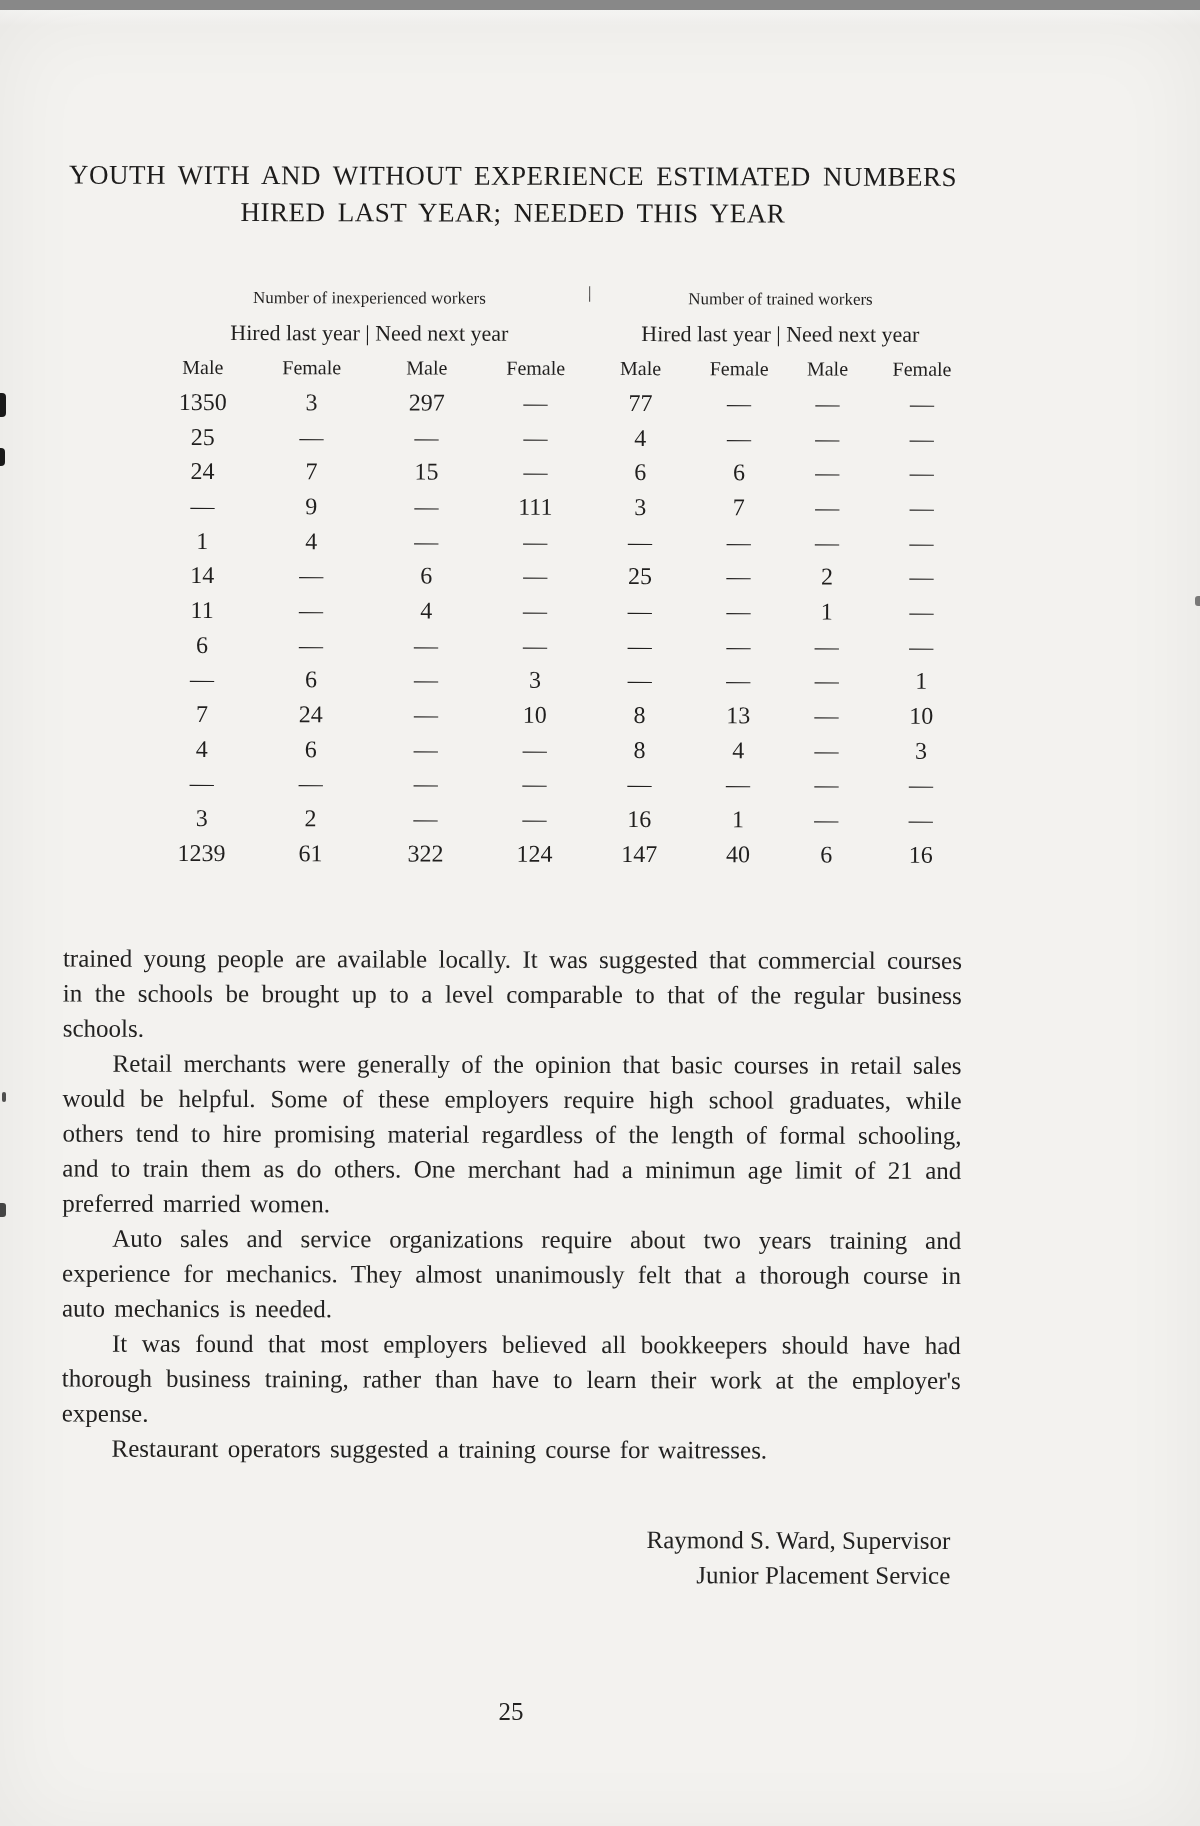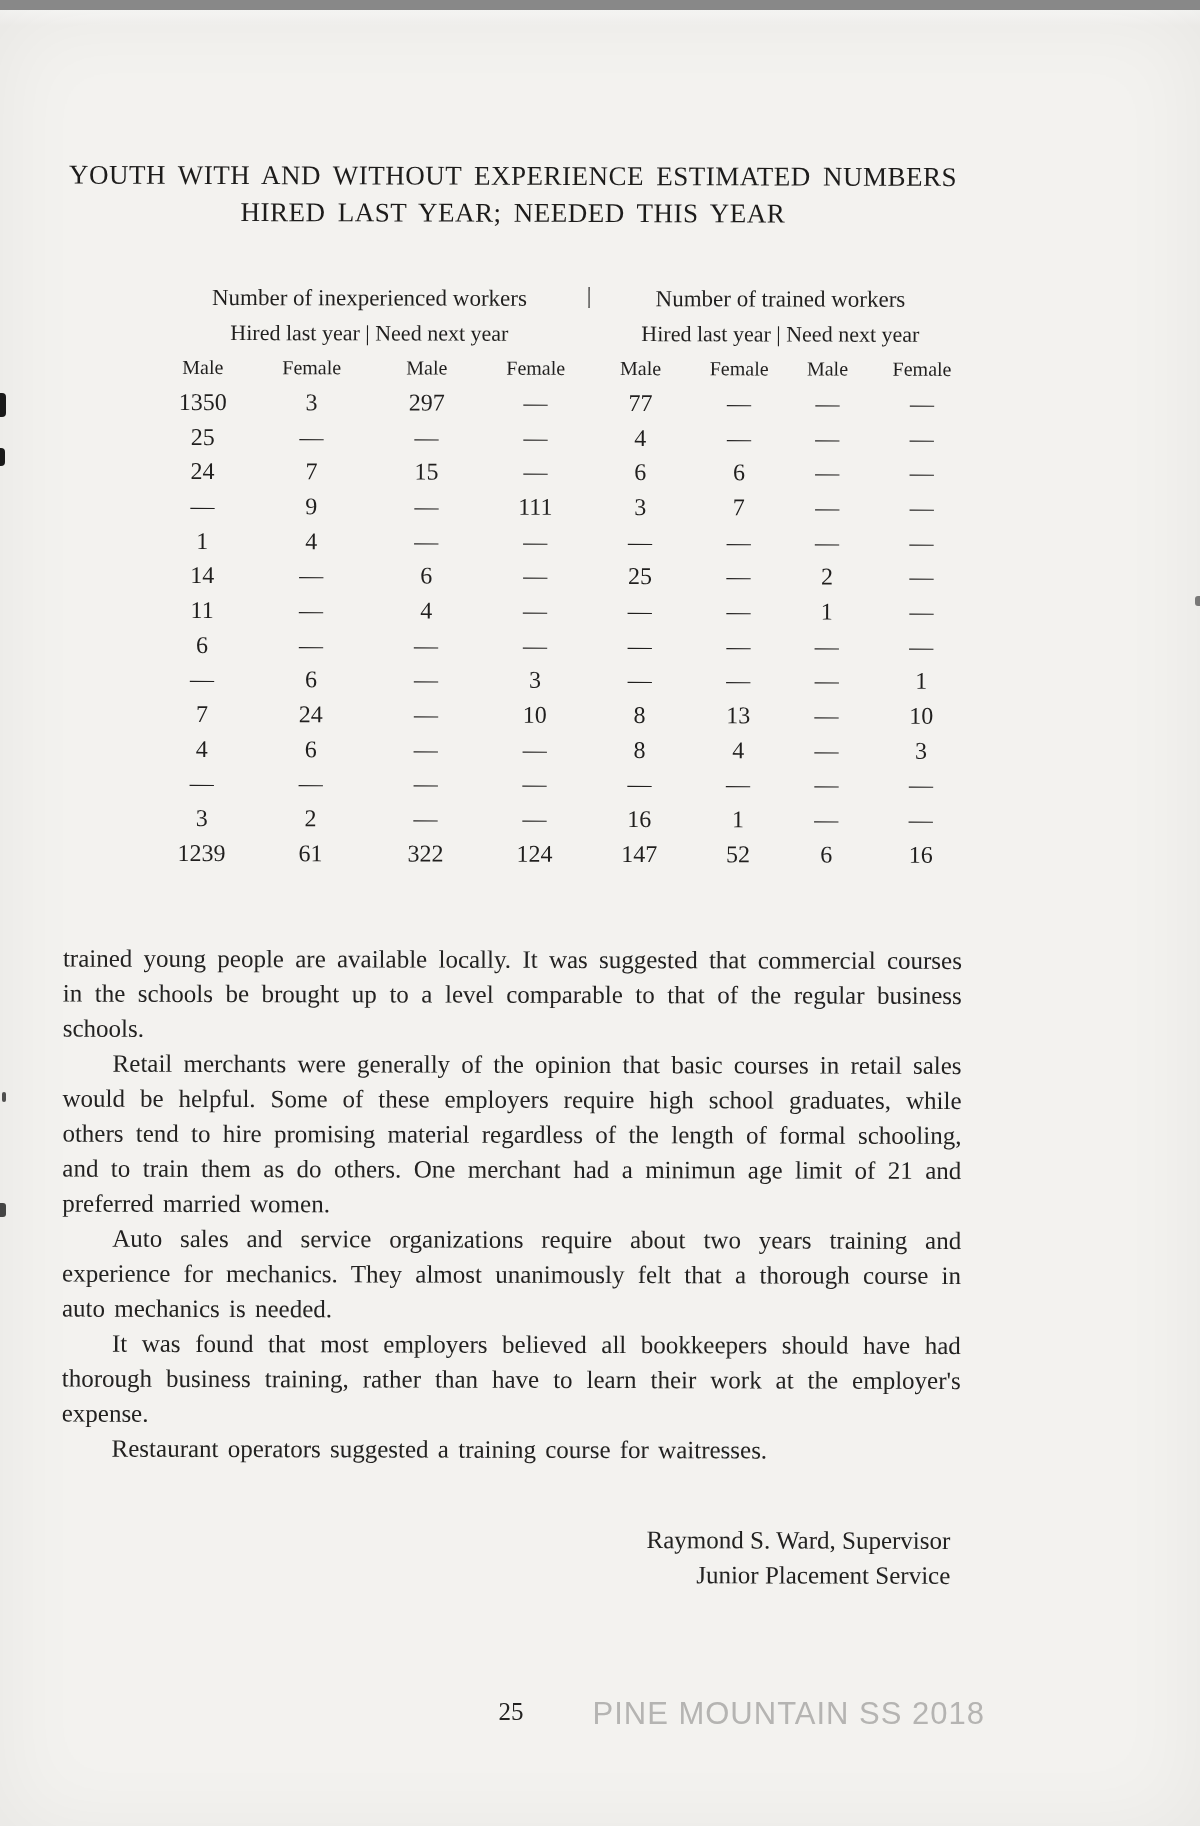--- a/index.html
+++ b/index.html
@@ -41,21 +41,21 @@
     color: #201f1e;
   }
   table.data td, table.data th {
     padding: 0;
     height: 34.7px;
     text-align: center;
     vertical-align: middle;
     font-weight: normal;
     white-space: nowrap;
   }
-  tr.group-row td { font-size: 23px; position: relative; }
+  tr.group-row td { font-size: 17px; position: relative; }
   tr.group-row td .group-pipe {
     position: absolute; right: -4px; top: 1px;
   }
   tr.sub-row td { font-size: 22px; }
   tr.colhead-row th { font-size: 20px; }
 
   .paragraphs {
     margin: 70px 238px 0 63px;
     font-size: 25px;
     line-height: 35px;
@@ -281,21 +281,21 @@
               <td>1</td>
               <td>—</td>
               <td>—</td>
             </tr>
             <tr>
               <td>1239</td>
               <td>61</td>
               <td>322</td>
               <td>124</td>
               <td>147</td>
-              <td>52</td>
+              <td>40</td>
               <td>6</td>
               <td>16</td>
             </tr>
           </tbody>
       </table>
     </div>
 
     <div class="paragraphs">
         <p>trained young people are available locally. It was suggested that commercial courses in the schools be brought up to a level comparable to that of the regular business schools.</p>
         <p class="indent">Retail merchants were generally of the opinion that basic courses in retail sales would be helpful. Some of these employers require high school graduates, while others tend to hire promising material regardless of the length of formal schooling, and to train them as do others. One merchant had a minimun age limit of 21 and preferred married women.</p>
@@ -307,21 +307,20 @@
     <div class="signature">
       <div class="sig-inner">
         <div>Raymond S. Ward, Supervisor</div>
         <div>Junior Placement Service</div>
       </div>
     </div>
 
   </div>
 
   <div class="page-number">25</div>
-  <div class="watermark">PINE MOUNTAIN SS 2018</div>
 
   <div class="artifact a1"></div>
   <div class="artifact a2"></div>
   <div class="artifact a3"></div>
   <div class="artifact a4"></div>
   <div class="artifact a5"></div>
   <div class="edge-bottom"></div>
 </div>
 
 </body></html>

